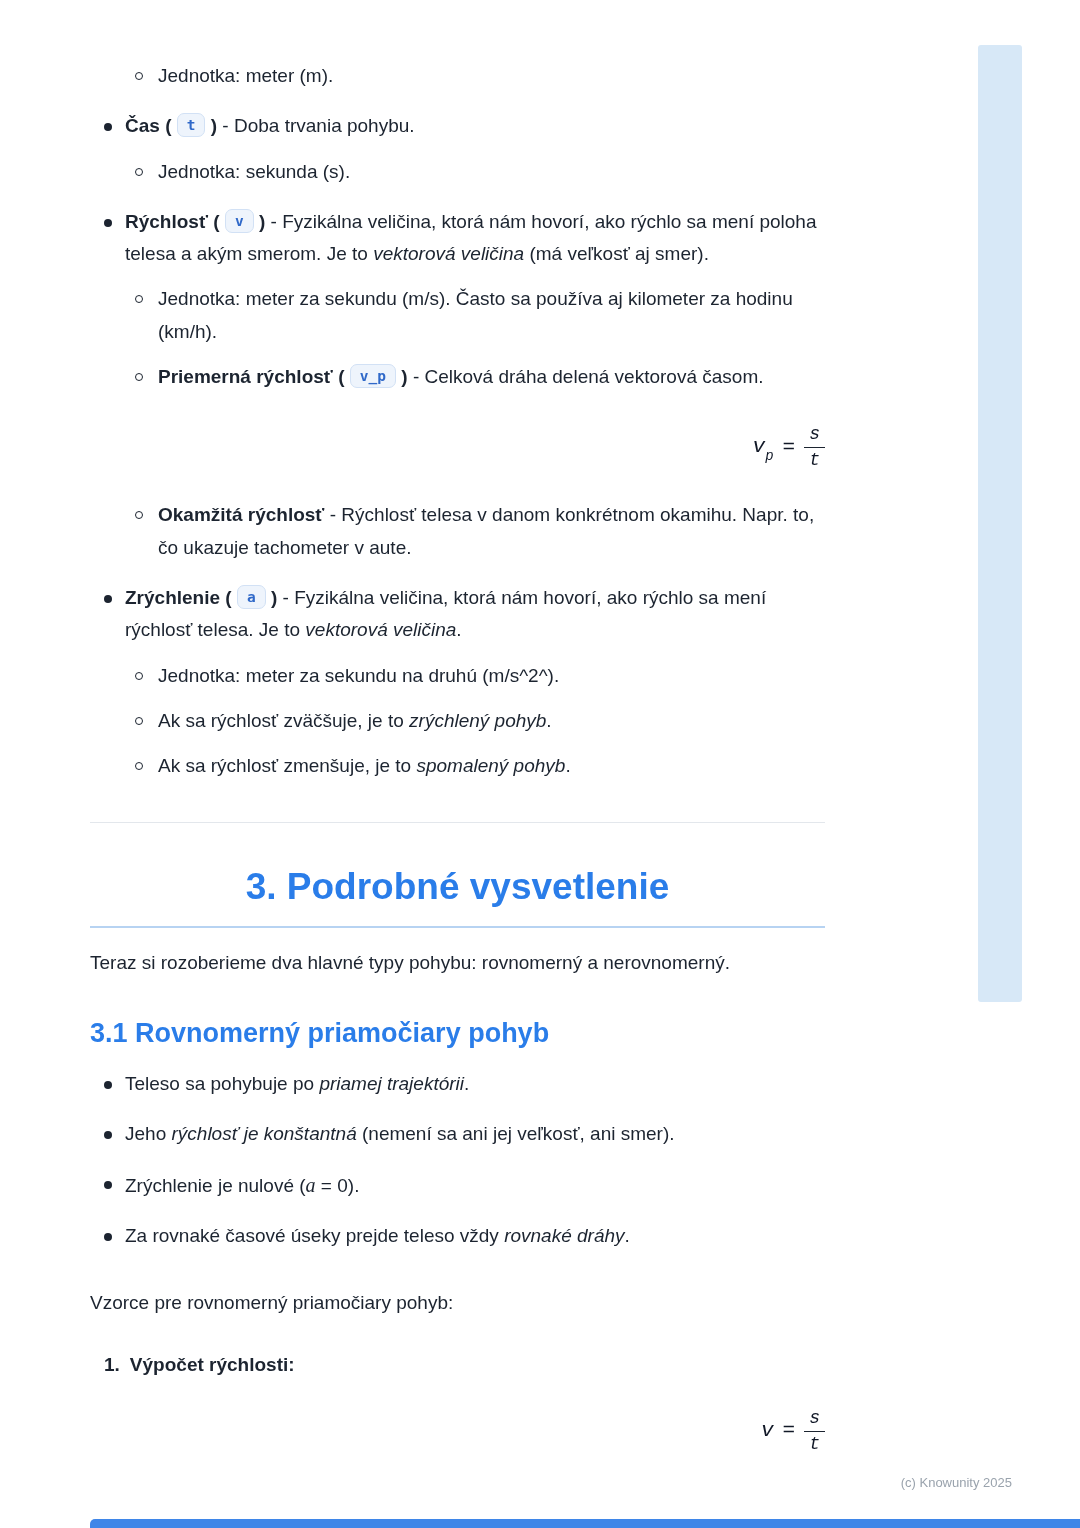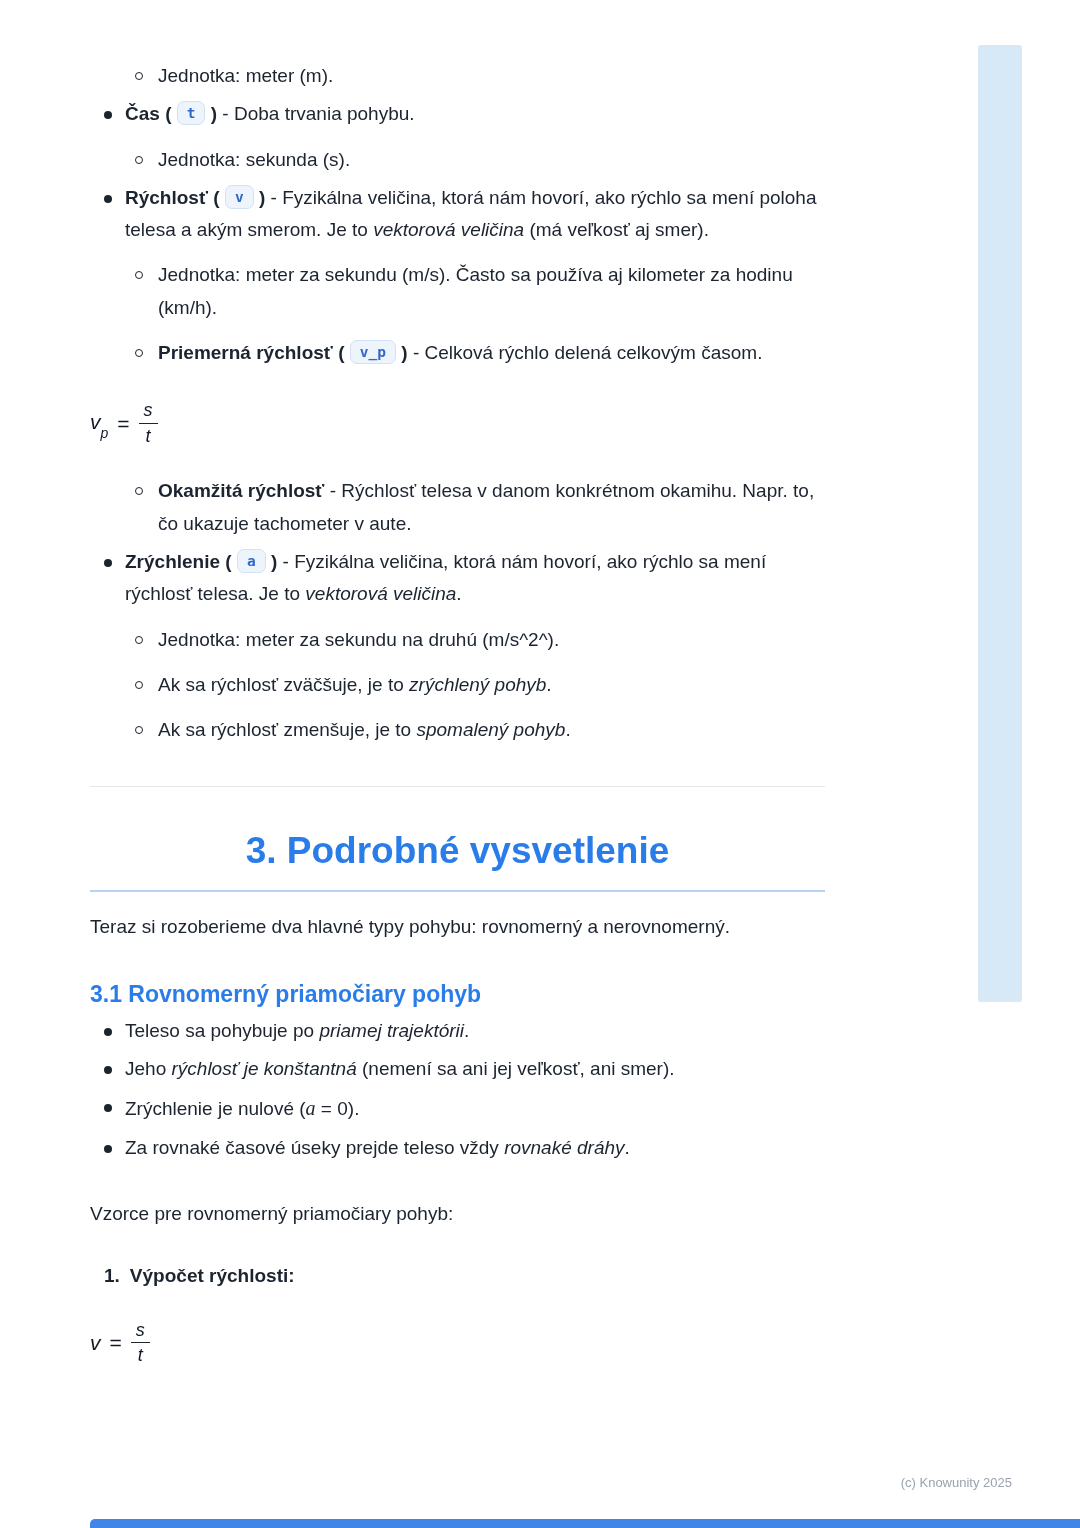--- a/index.html
+++ b/index.html
@@ -1,42 +1,42 @@
 <!DOCTYPE html>
 <html><head>
 <meta charset="utf-8">
 <style>
   html,body{margin:0;padding:0;background:#ffffff;}
   body{width:1080px;height:1528px;position:relative;font-family:"Liberation Sans",sans-serif;color:#1c2430;overflow:hidden;}
   .page{position:absolute;inset:0;background:#ffffff;}
   .scroll-strip{position:absolute;left:978px;top:45px;width:44px;height:957px;background:#d7e8f7;border-radius:3px;}
   .content{position:absolute;left:90px;top:48px;width:735px;font-size:19px;line-height:1.7;}
   .li{display:flex;align-items:flex-start;}
-  .l1{padding-left:14px;margin-top:6px;}
+  .l1{padding-left:14px;margin-top:18px;}
   .l1 .marker{flex:0 0 auto;width:8px;height:8px;border-radius:50%;background:#1c2430;margin-top:13px;}
   .l1 .li-text{margin-left:13px;}
   .l2{padding-left:45px;margin-top:13px;}
   .l2 .marker{flex:0 0 auto;width:6px;height:6px;border:1.6px solid #1c2430;border-radius:50%;background:transparent;margin-top:12px;}
   .l2 .li-text{margin-left:15px;}
   .li-text b, .bold{font-weight:bold;}
   .it{font-style:italic;}
   .badge{font-family:"DejaVu Sans Mono",monospace;font-size:14.5px;font-weight:bold;color:#3069c9;background:#eef4fc;border:1px solid #d2e1f5;border-radius:7px;padding:2px 9px;display:inline-block;line-height:1.25;position:relative;top:-2px;}
-  .formula{text-align:left;margin-top:24px;margin-bottom:4px;font-family:Liberation Sans, sans-serif;font-size:21px;color:#111827;}
+  .formula{text-align:right;margin-top:24px;margin-bottom:4px;font-family:Liberation Mono, monospace;font-size:21px;color:#111827;}
   .f-inner{display:inline-flex;align-items:center;gap:9px;}
   .mvar{font-style:italic;}
   .mv sub{font-style:italic;font-size:14px;position:relative;top:3px;}
   .meq{font-style:normal;}
   .frac{display:inline-flex;flex-direction:column;align-items:center;font-style:italic;font-size:18px;line-height:1.25;}
   .fnum{border-bottom:1.4px solid #1c2430;padding:0 5px 1px;}
   .fden{padding-top:1px;}
   .mathvar{font-family:"Liberation Serif",serif;font-style:italic;font-size:20px;}
   .rule{border:none;border-top:1px solid #e3e7ec;margin:40px 0 0 0;}
   .h2{color:#2a7de9;font-size:37px;font-weight:bold;line-height:1.2;margin:42px 0 0 0;padding-bottom:16px;border-bottom:2px solid #b7d3f2;text-align:center;}
   .para{}
-  .h3{color:#2a7de9;font-size:23px;font-weight:bold;line-height:1.2;margin:38px 0 0 0;}
+  .h3{color:#2a7de9;font-size:27px;font-weight:bold;line-height:1.2;margin:38px 0 0 0;}
   .bold-para{margin-top:34px;font-weight:normal;}
   .num-li{display:flex;align-items:flex-start;padding-left:14px;margin-top:30px;}
   .num-li .num{flex:0 0 auto;}
   .num-li .li-text{margin-left:10px;font-weight:bold;}
   .formula.second{margin-top:26px;}
   .credit{position:absolute;right:68px;bottom:38px;font-size:13px;color:#9aa3ad;}
   .bottom-bar{position:absolute;left:90px;right:0;bottom:0;height:9px;background:#3f86e8;border-top-left-radius:5px;}
 </style>
 </head>
 <body>
@@ -81,21 +81,21 @@
       <span class="marker"></span>
       <div class="li-text">
         <span>Jednotka: meter za sekundu (m/s). Často sa používa aj kilometer za hodinu (km/h).</span>
       </div>
     </div>
     <div class="li l2">
       <span class="marker"></span>
       <div class="li-text">
         <b>Priemerná rýchlosť (</b>
         <code class="badge">v_p</code>
-        <b>)</b><span> - Celková rýchlo delená celkovým časom.</span>
+        <b>)</b><span> - Celková dráha delená vektorová časom.</span>
       </div>
     </div>
 
     <div class="formula" style="margin-top:30px;">
       <span class="f-inner">
         <span class="mv"><span class="mvar">v</span><sub>p</sub></span>
         <span class="meq">=</span>
         <span class="frac">
           <span class="fnum">s</span>
           <span class="fden">t</span>

